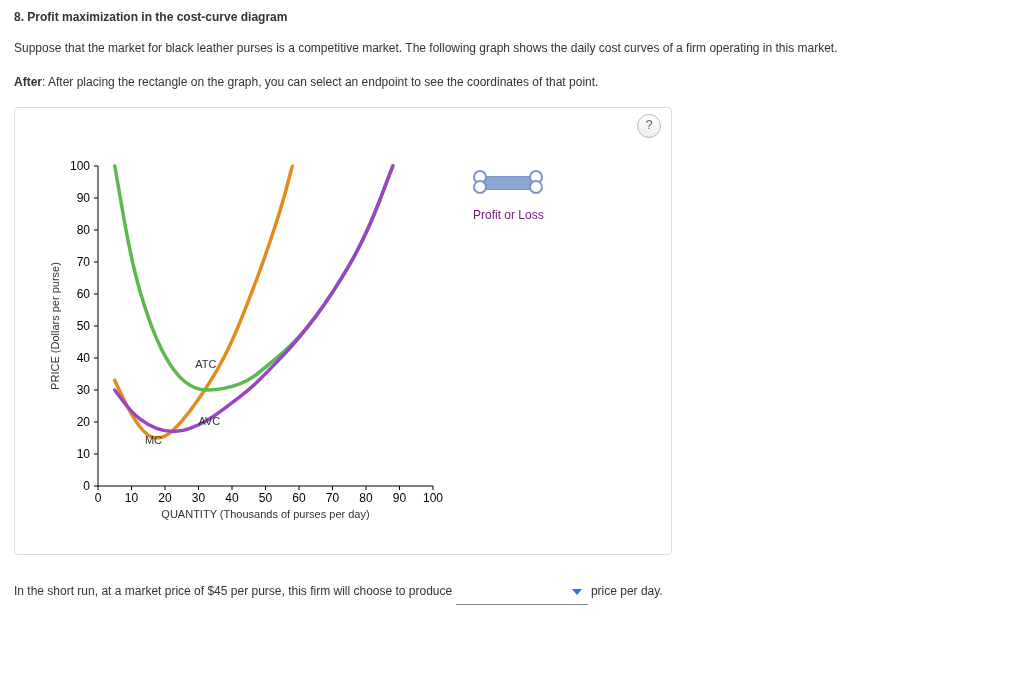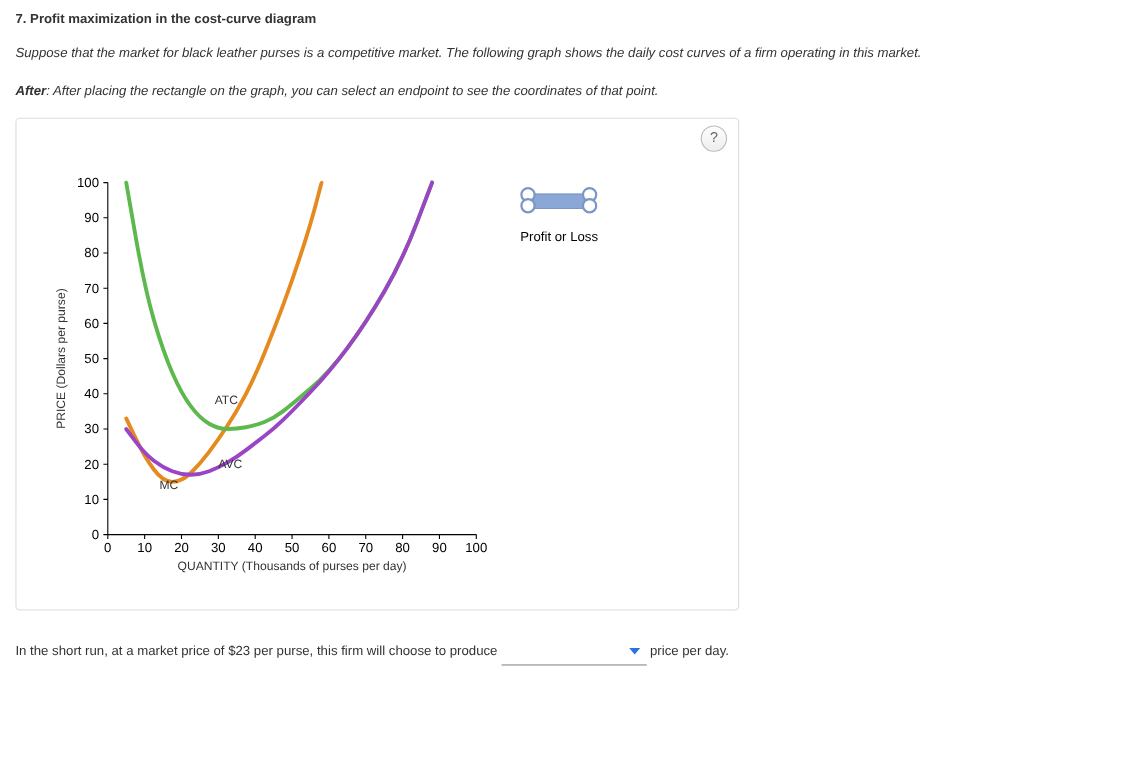--- a/index.html
+++ b/index.html
@@ -4,21 +4,21 @@
 <style>
   body {
     font-family: Verdana, Arial, sans-serif;
     font-size: 12px;
     color: #333;
     margin: 0;
     padding: 10px 14px;
     background: #fff;
   }
   .q-title { font-weight: bold; margin-bottom: 14px; }
-  .para { margin: 13px 0 14px 0; line-height: 1.7; font-style: italic; }
+  .para { margin: 13px 0 14px 0; line-height: 1.7; }
   .hint-label { font-weight: bold; }
   .panel {
     border: 1px solid #dcdcdc;
     border-radius: 4px;
     width: 640px;
     padding: 8px 8px 18px 8px;
     position: relative;
     margin-top: 10px;
   }
   .help-btn {
@@ -47,21 +47,21 @@
     border: 1px solid #7a97c5;
   }
   .legend-draggable .dot {
     position: absolute; width: 10px; height: 10px; background: #fff;
     border: 2px solid #7a97c5; border-radius: 50%;
   }
   .legend-draggable .dot.tl { left: 0; top: 4px; }
   .legend-draggable .dot.tr { right: 0; top: 4px; }
   .legend-draggable .dot.bl { left: 0; bottom: 4px; }
   .legend-draggable .dot.br { right: 0; bottom: 4px; }
-  .legend-label { font-size: 12px; color: #000000; }
+  .legend-label { font-size: 12px; color: #701a75; }
   svg { display: block; }
   .axis-label { font-size: 11px; fill: #333; }
   .curve { fill: none; stroke-width: 3.5; stroke-linecap: round; }
   .mc { stroke: #e58a1e; }
   .atc { stroke: #5db84d; }
   .avc { stroke: #9b44c4; }
   .curve-lbl { font-size: 11px; fill: #333; }
   .answer-line { margin-top: 26px; line-height: 1.8; }
   .dropdown {
     display: inline-block;
@@ -78,21 +78,21 @@
     margin-left: 6px;
     vertical-align: middle;
     border-left: 5px solid transparent;
     border-right: 5px solid transparent;
     border-top: 6px solid #2a72e0;
   }
 </style>
 </head>
 <body>
 
-<div class="q-title">7. Profit maximization in the cost-curve diagram</div>
+<div class="q-title">8. Profit maximization in the cost-curve diagram</div>
 
 <div class="para">Suppose that the market for black leather purses is a competitive market. The following graph shows the daily cost curves of a firm operating in this market.</div>
 
 <div class="para">
   <span class="hint-label">After</span><span>: After placing the rectangle on the graph, you can select an endpoint to see the coordinates of that point.</span>
 </div>
 
 <div class="panel">
   <div class="help-btn">?</div>
   <div class="chart-row">
@@ -161,16 +161,16 @@
           <div class="dot tr"></div>
         <div class="dot bl"></div>
           <div class="dot br"></div>
       </div>
       <div class="legend-label">Profit or Loss</div>
     </div>
   </div>
 </div>
 
 <div class="answer-line">
-  <span>In the short run, at a market price of $23 per purse, this firm will choose to produce </span>
+  <span>In the short run, at a market price of $45 per purse, this firm will choose to produce </span>
   <span class="dropdown"><span class="caret"></span></span>
   <span> price per day.</span>
 </div>
 
 </body></html>

